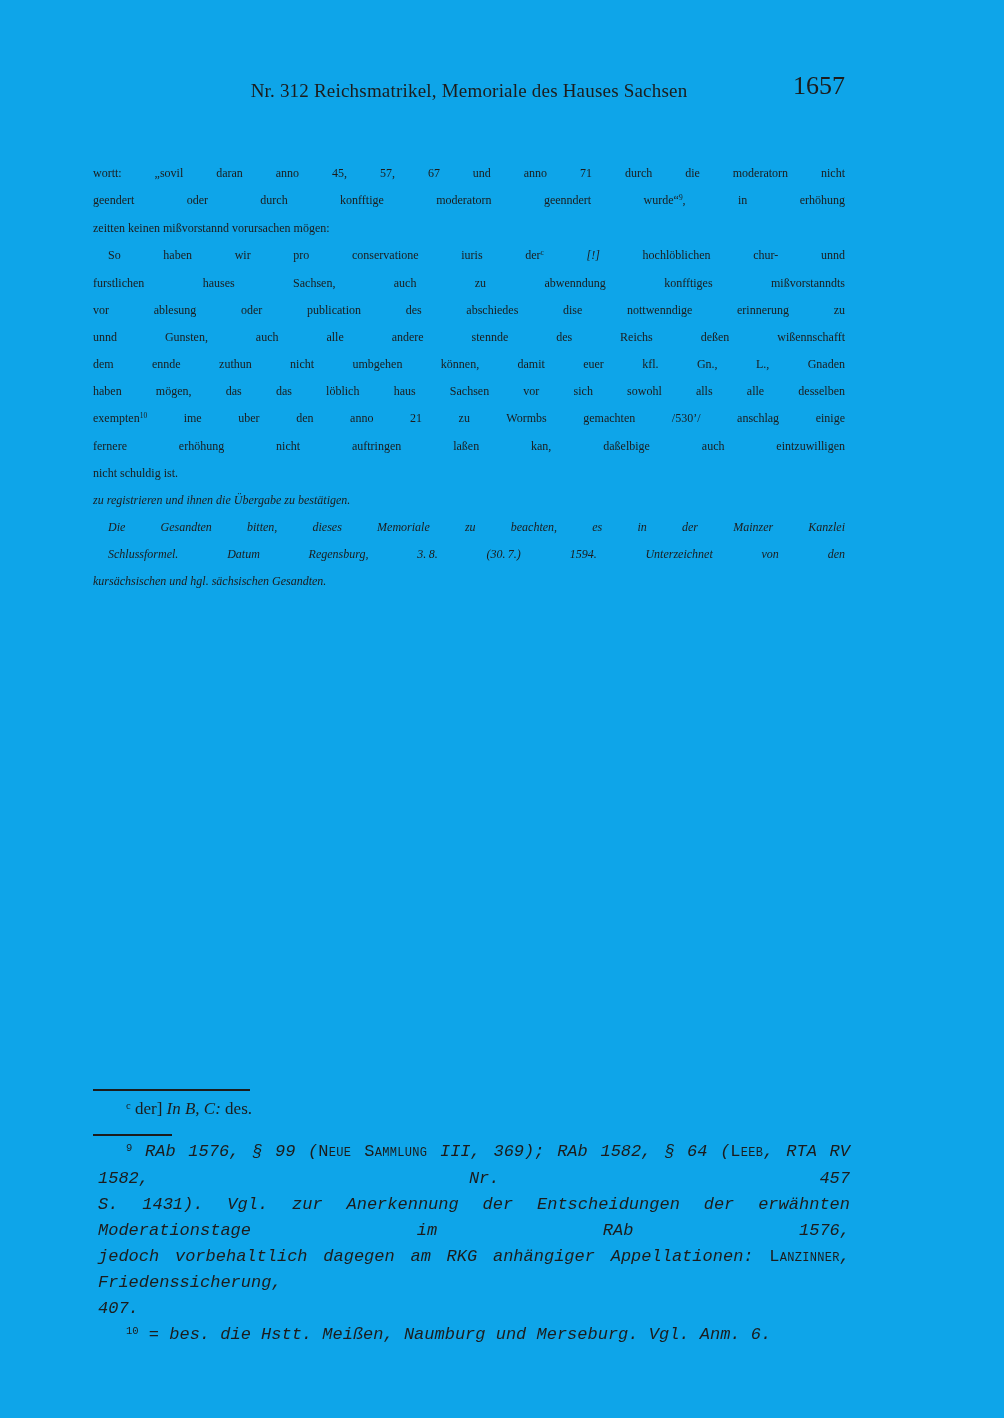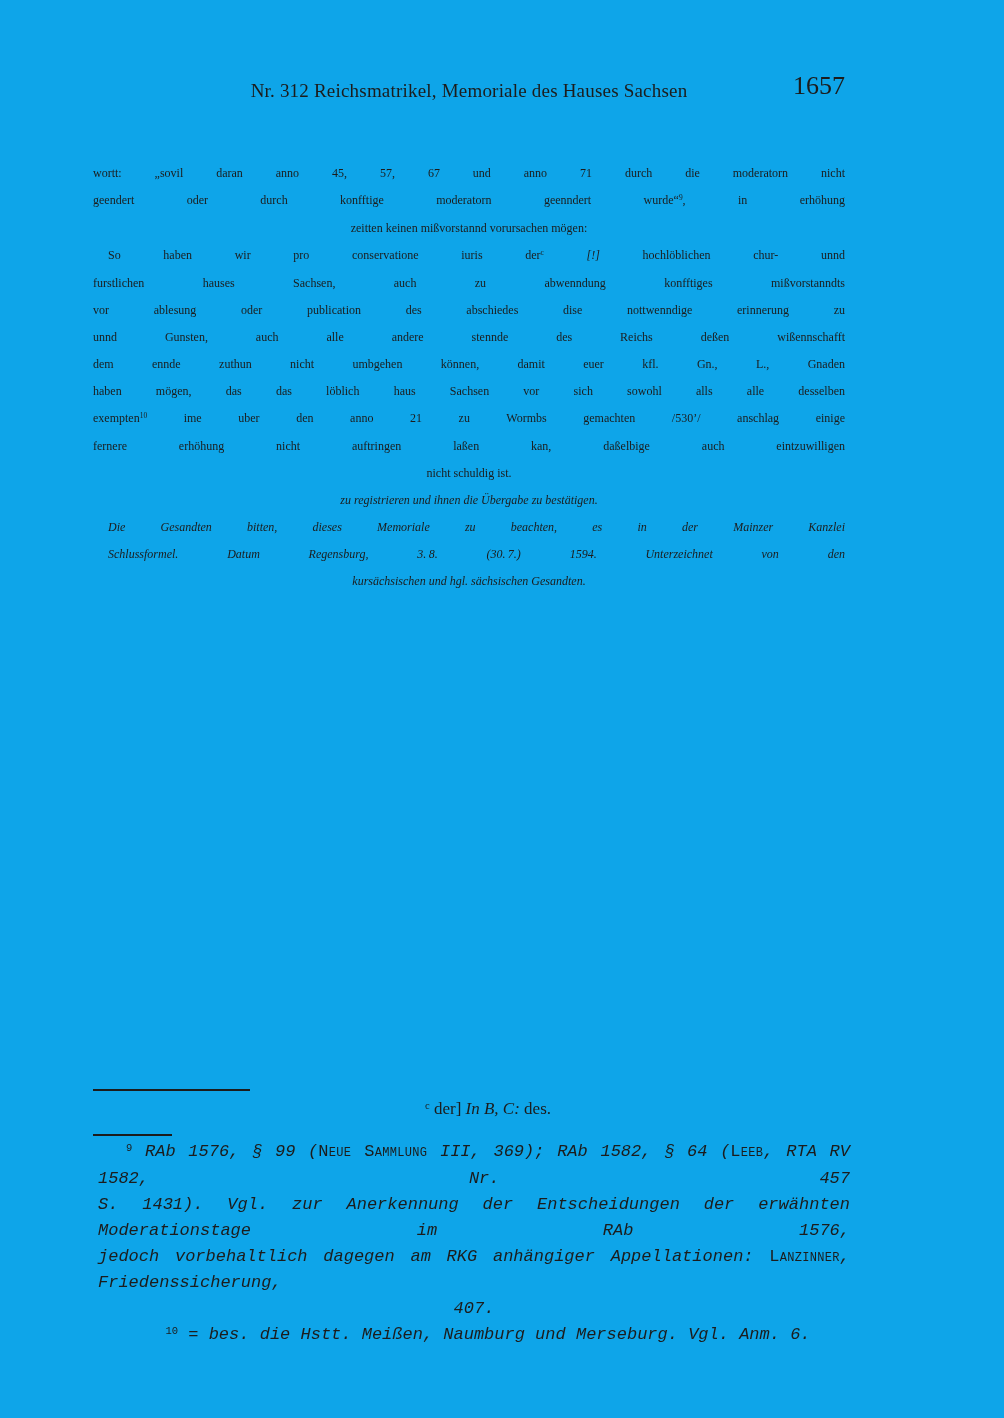--- a/index.html
+++ b/index.html
@@ -45,21 +45,21 @@
     top: 121px;
     width: 752px;
     font-size: 12px;
     line-height: 27px;
     margin-top: 39px;
   }
 
   .para { margin: 0; }
   .para.italic { font-style: italic; }
 
-  .line { text-align: center; }
+  .line { text-align: left; }
   .line.justify { text-align: justify; text-align-last: justify; }
   .line.indent { text-indent: 15px; }
 
   
   .fn-rule {
     position: absolute;
     left: 93px;
     border-top: 2px solid #1c1c1c;
     height: 0;
   }

